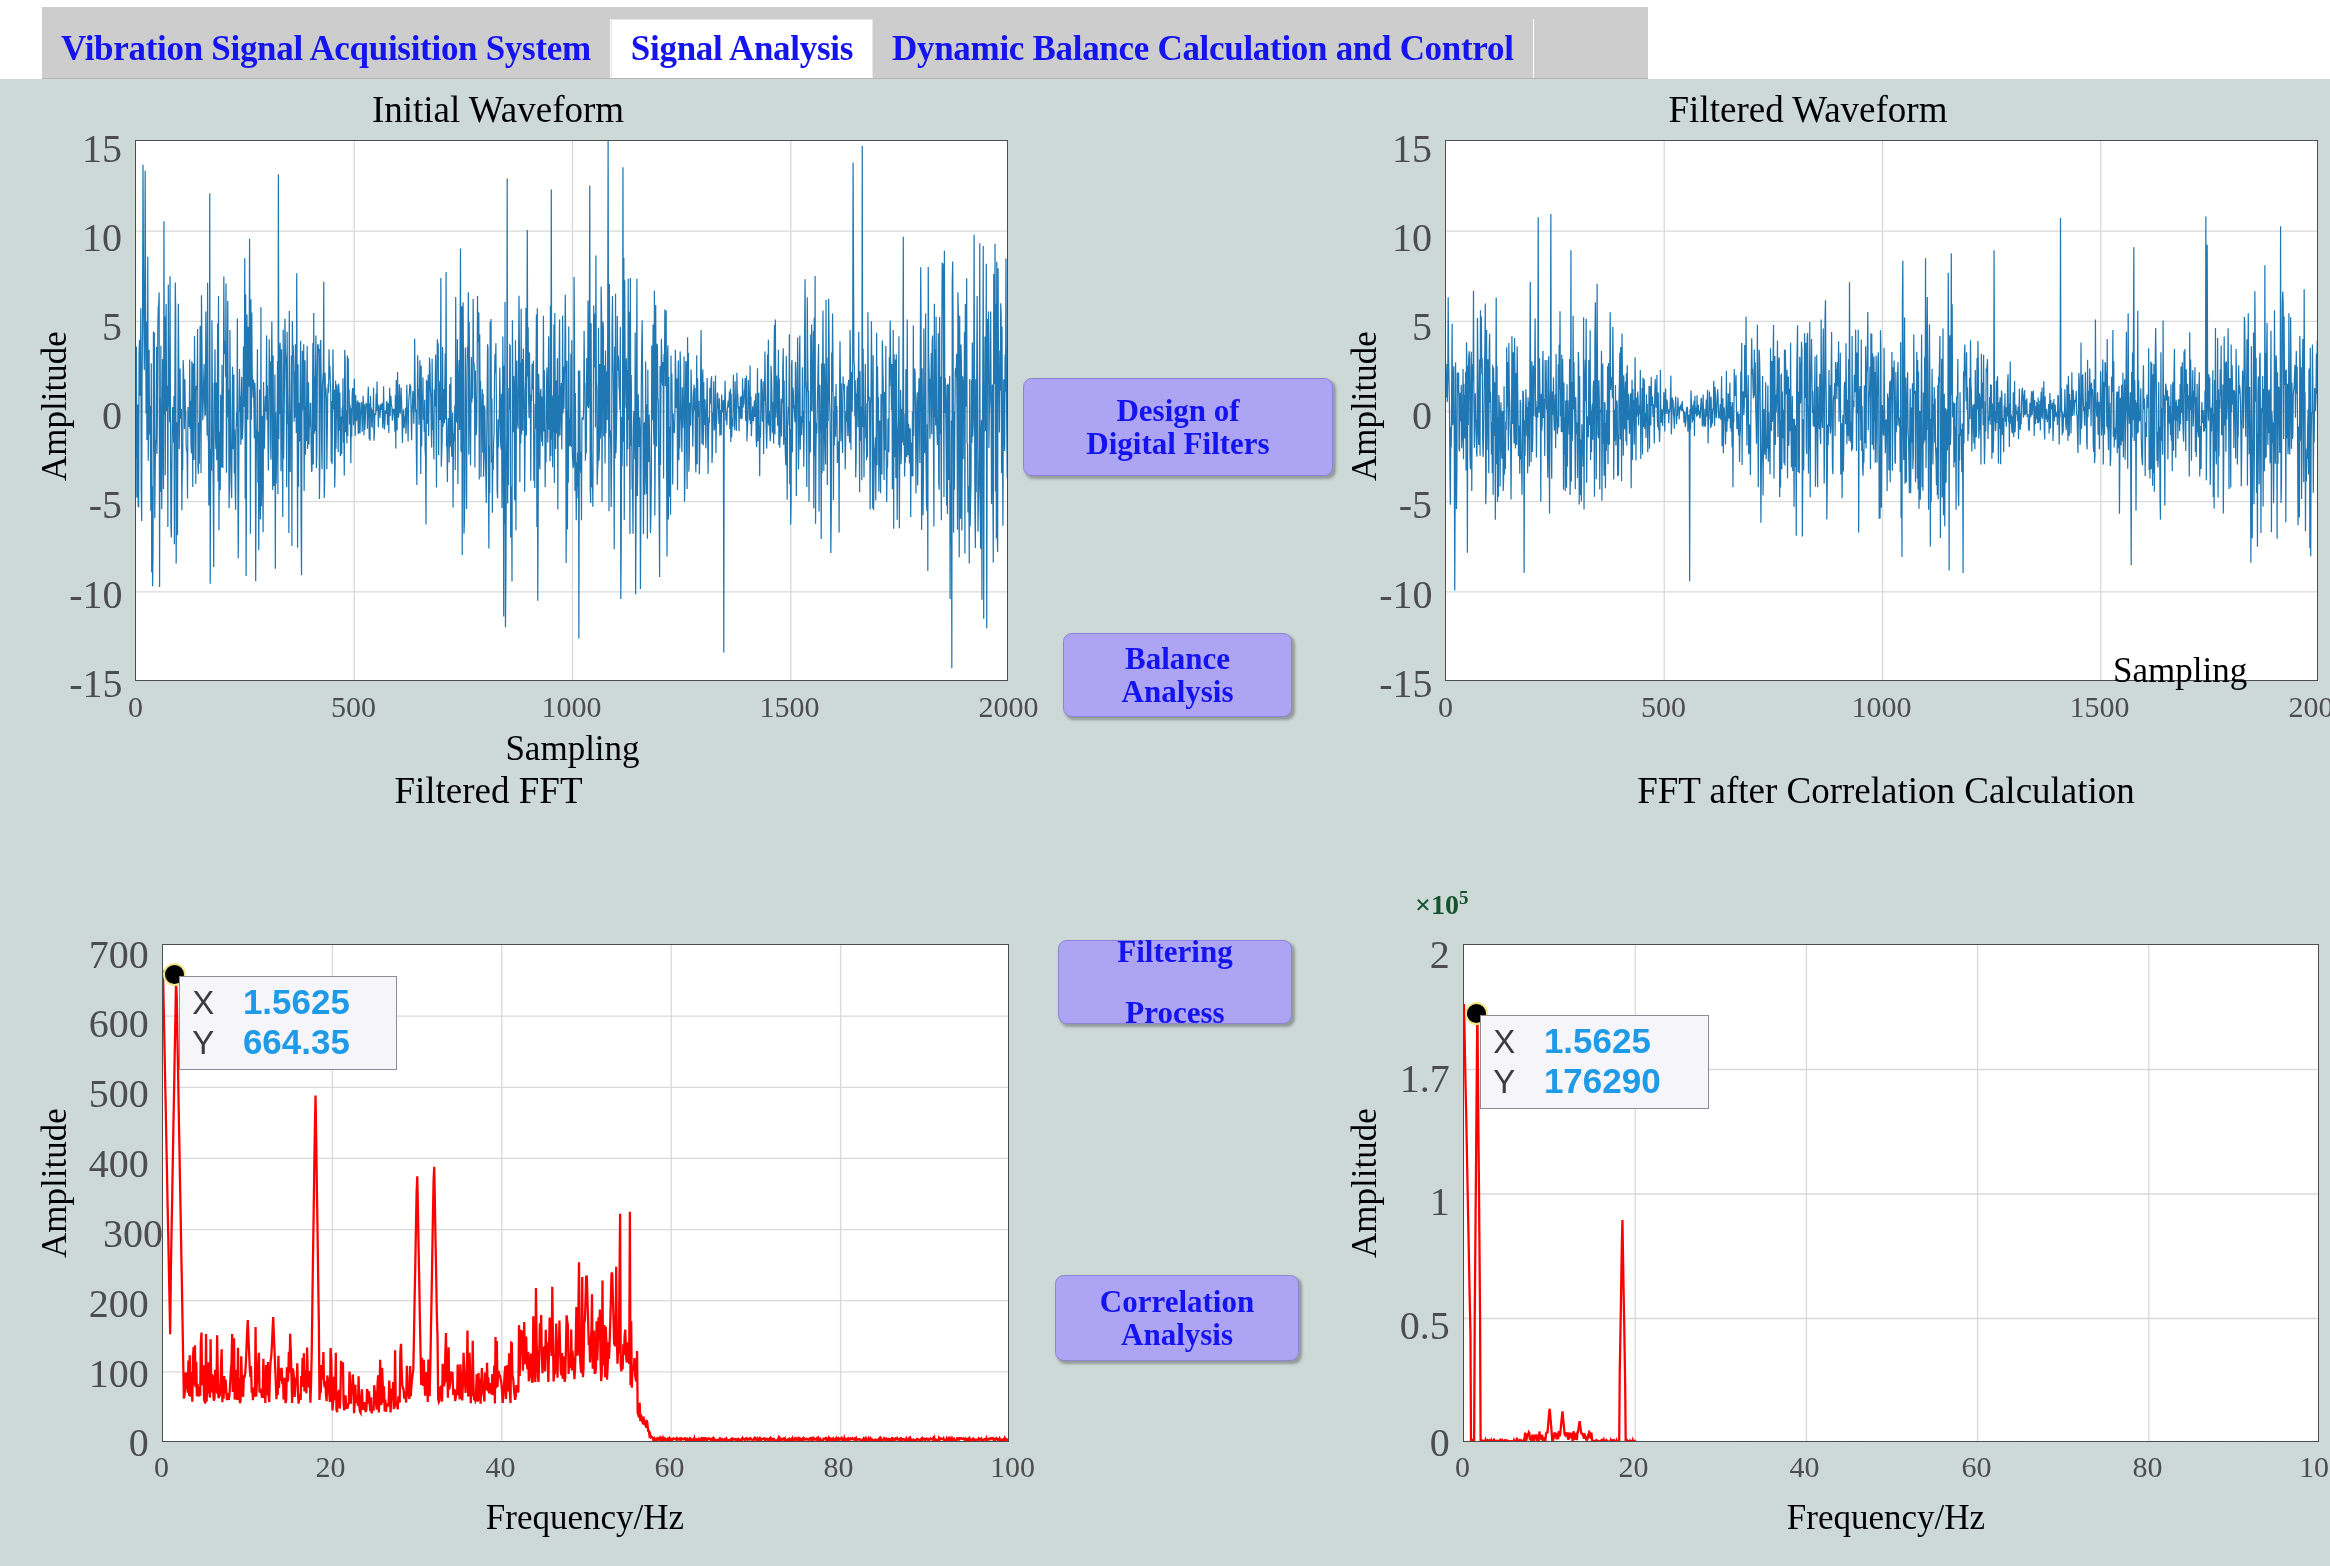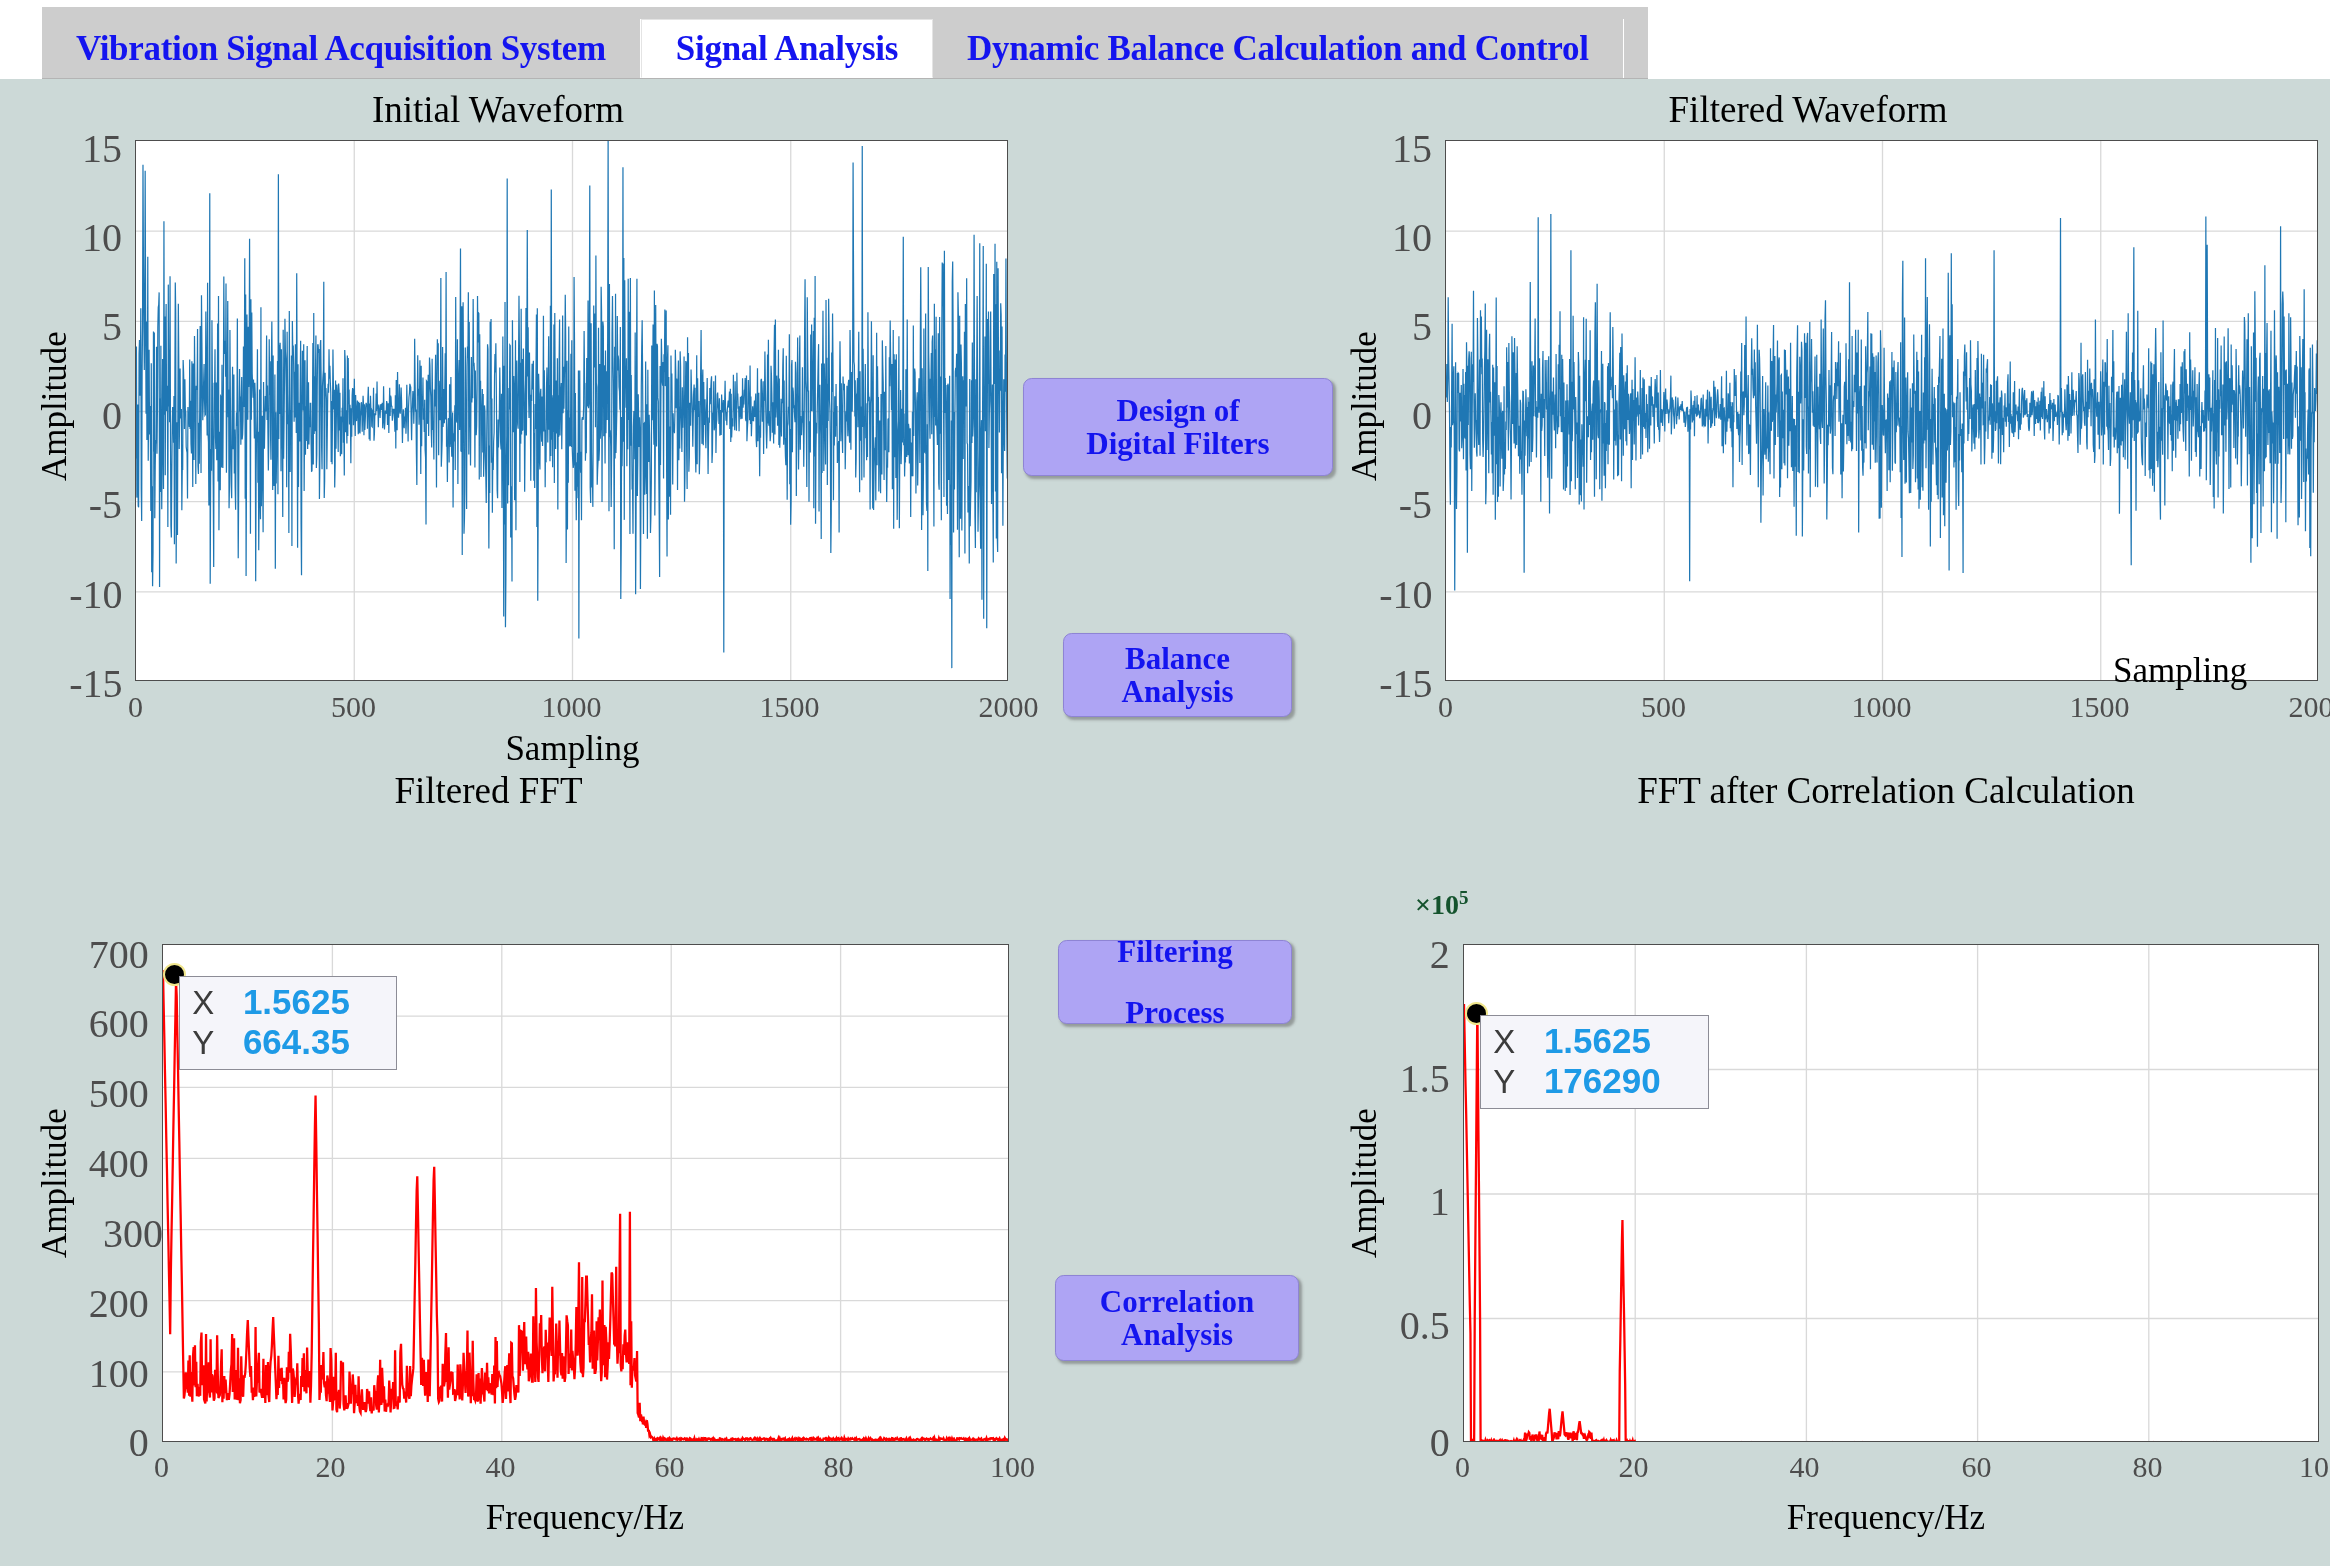--- a/index.html
+++ b/index.html
@@ -14,21 +14,21 @@
   
   .tabstrip{
     position:absolute;left:42px;top:7px;width:1606px;height:72px;
     background:#cdcdcd;
     border-bottom:0.9px solid #b4b4b4;
     box-sizing:border-box;
   }
   .tabrow{position:absolute;left:0;top:12.2px;height:59px;display:flex;align-items:stretch;}
   .tab{
     display:flex;align-items:center;justify-content:center;
-    padding:0 34px;
+    padding:0 19px;
     background:#cdcdcd;
     border-right:1.7px solid #ffffff;
     color:#1414ef;
     font-size:35px;
     font-weight:700;
     font-family:"Liberation Serif", serif;
     white-space:nowrap;
     letter-spacing:-0.3px;
     box-sizing:border-box;
   }
@@ -268,21 +268,21 @@
 
       <div class="axtitle" style="left:183px;top:0px;width:786px;">FFT after Correlation Calculation</div>
 
       <div class="expnote" style="left:105px;top:118px;">
         <span>×10</span><sup>5</sup>
       </div>
 
       <div class="ylabel" style="left:35px;top:489px;">Amplitude</div>
 
       <div class="ytick" style="left:8.7px;top:162px;width:131px;">2</div>
-      <div class="ytick" style="left:8.7px;top:286px;width:131px;">1.5</div>
+      <div class="ytick" style="left:8.7px;top:286px;width:131px;">1.7</div>
       <div class="ytick" style="left:8.7px;top:409px;width:131px;">1</div>
       <div class="ytick" style="left:8.7px;top:533px;width:131px;">0.5</div>
       <div class="ytick" style="left:8.7px;top:650px;width:131px;">0</div>
 
       <div class="plotbox" style="left:153px;top:175px;width:856px;height:498px;">
         <svg width="856" height="498" viewBox="0 0 980 570" preserveAspectRatio="none">
           <g stroke="#d9d9d9" stroke-width="1.5">
             <line x1="196" y1="0" x2="196" y2="570"></line>
             <line x1="392" y1="0" x2="392" y2="570"></line>
             <line x1="588" y1="0" x2="588" y2="570"></line>

